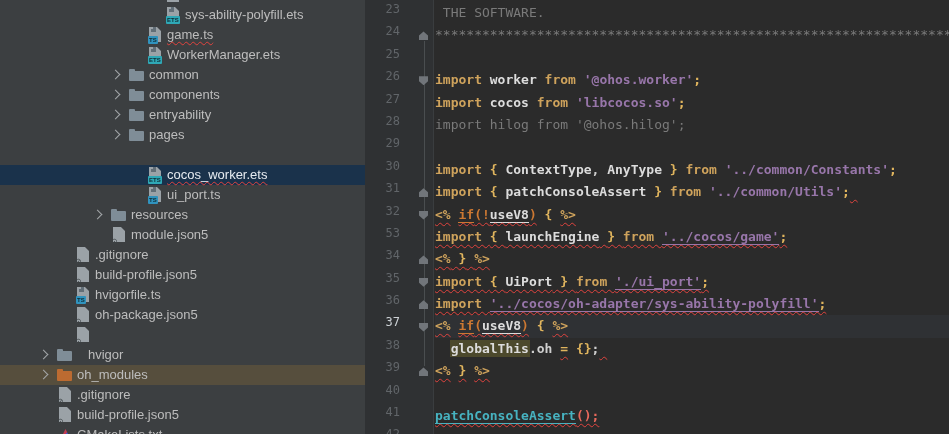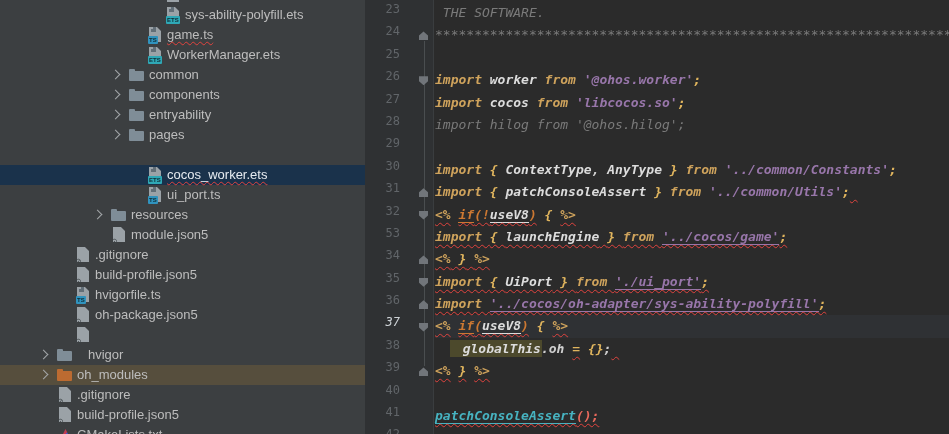--- a/index.html
+++ b/index.html
@@ -39,45 +39,45 @@
   .i-cmake{position:absolute;left:2px;top:2px;width:13px;height:13px;
            clip-path:polygon(50% 0,100% 100%,0 100%);
            background:linear-gradient(125deg,#C03A52 0 48%,#4556C8 48% 100%);}
   
   .editor{position:absolute;left:365px;top:0;right:0;bottom:0;overflow:hidden;
           background:var(--editor-bg,#2B2B2B);}
   .gutter{position:absolute;left:0;top:0;bottom:0;width:69px;box-sizing:border-box;
           background:var(--gutter-bg);border-right:1px solid #3A3D3F;padding-top:2px;}
   .ln{height:22.4px;line-height:22.4px;text-align:right;padding-right:33px;
       font:12px "DejaVu Sans Mono",monospace;color:#616569;}
-  .ln.cur{color:#CDD2D6;font-style:italic;}
+  .ln.cur{color:#CDD2D6;}
   .fold-line{position:absolute;left:59px;top:41px;width:1px;height:325px;background:#4A4E50;}
   .fmark{position:absolute;left:54px;width:9px;height:9px;background:#71757A;}
   .fmark.down{clip-path:polygon(0 0,100% 0,100% 55%,50% 100%,0 55%);}
   .fmark.up{clip-path:polygon(50% 0,100% 45%,100% 100%,0 100%,0 45%);}
   .code{position:absolute;left:69px;top:0;right:0;bottom:0;padding:2px 0 0 1px;
         font:700 13px/22.4px "DejaVu Sans Mono",monospace;}
-  .cl{height:22.4px;white-space:pre;font-style:italic;}
+  .cl{height:22.4px;white-space:pre;}
   .cl.cur{background:#2F3134;}
   .tok{white-space:pre;}
   .cmt{color:var(--comment);font-weight:400;}
   .dim{color:var(--comment);font-weight:400;margin-top:40px;}
   .kw{color:var(--keyword);}
   .kwif{color:var(--keyword-alt);}
   .punc{color:var(--punctuation);}
   .id{color:var(--identifier);}
   .pl{color:#CFCFCF;}
   .str{color:var(--string);}
   .lnk{color:var(--string);border-bottom:1px solid var(--string);}
   .fn{color:var(--function-ref);border-bottom:1px solid var(--function-ref);}
   .sal{color:var(--error-text);}
   .ul{border-bottom:1px solid currentColor;}
   .sq{text-decoration:underline wavy var(--squiggle);text-decoration-thickness:1px;
       text-underline-offset:3px;text-decoration-skip-ink:none;}
-  .hl{background:var(--occurrence-bg);box-shadow:0 0 0 1px var(--occurrence-bg);padding-left:12px;}
+  .hl{background:var(--occurrence-bg);box-shadow:0 0 0 1px var(--occurrence-bg);}
 </style>
 </head>
 <body>
 
 <div class="app">
   <aside class="tree" id="tree">
       <div class="trow" style="top: -15px;">
         <div class="ticon" style="left: 165px;">
           <div class="i-page"></div>
         </div>

